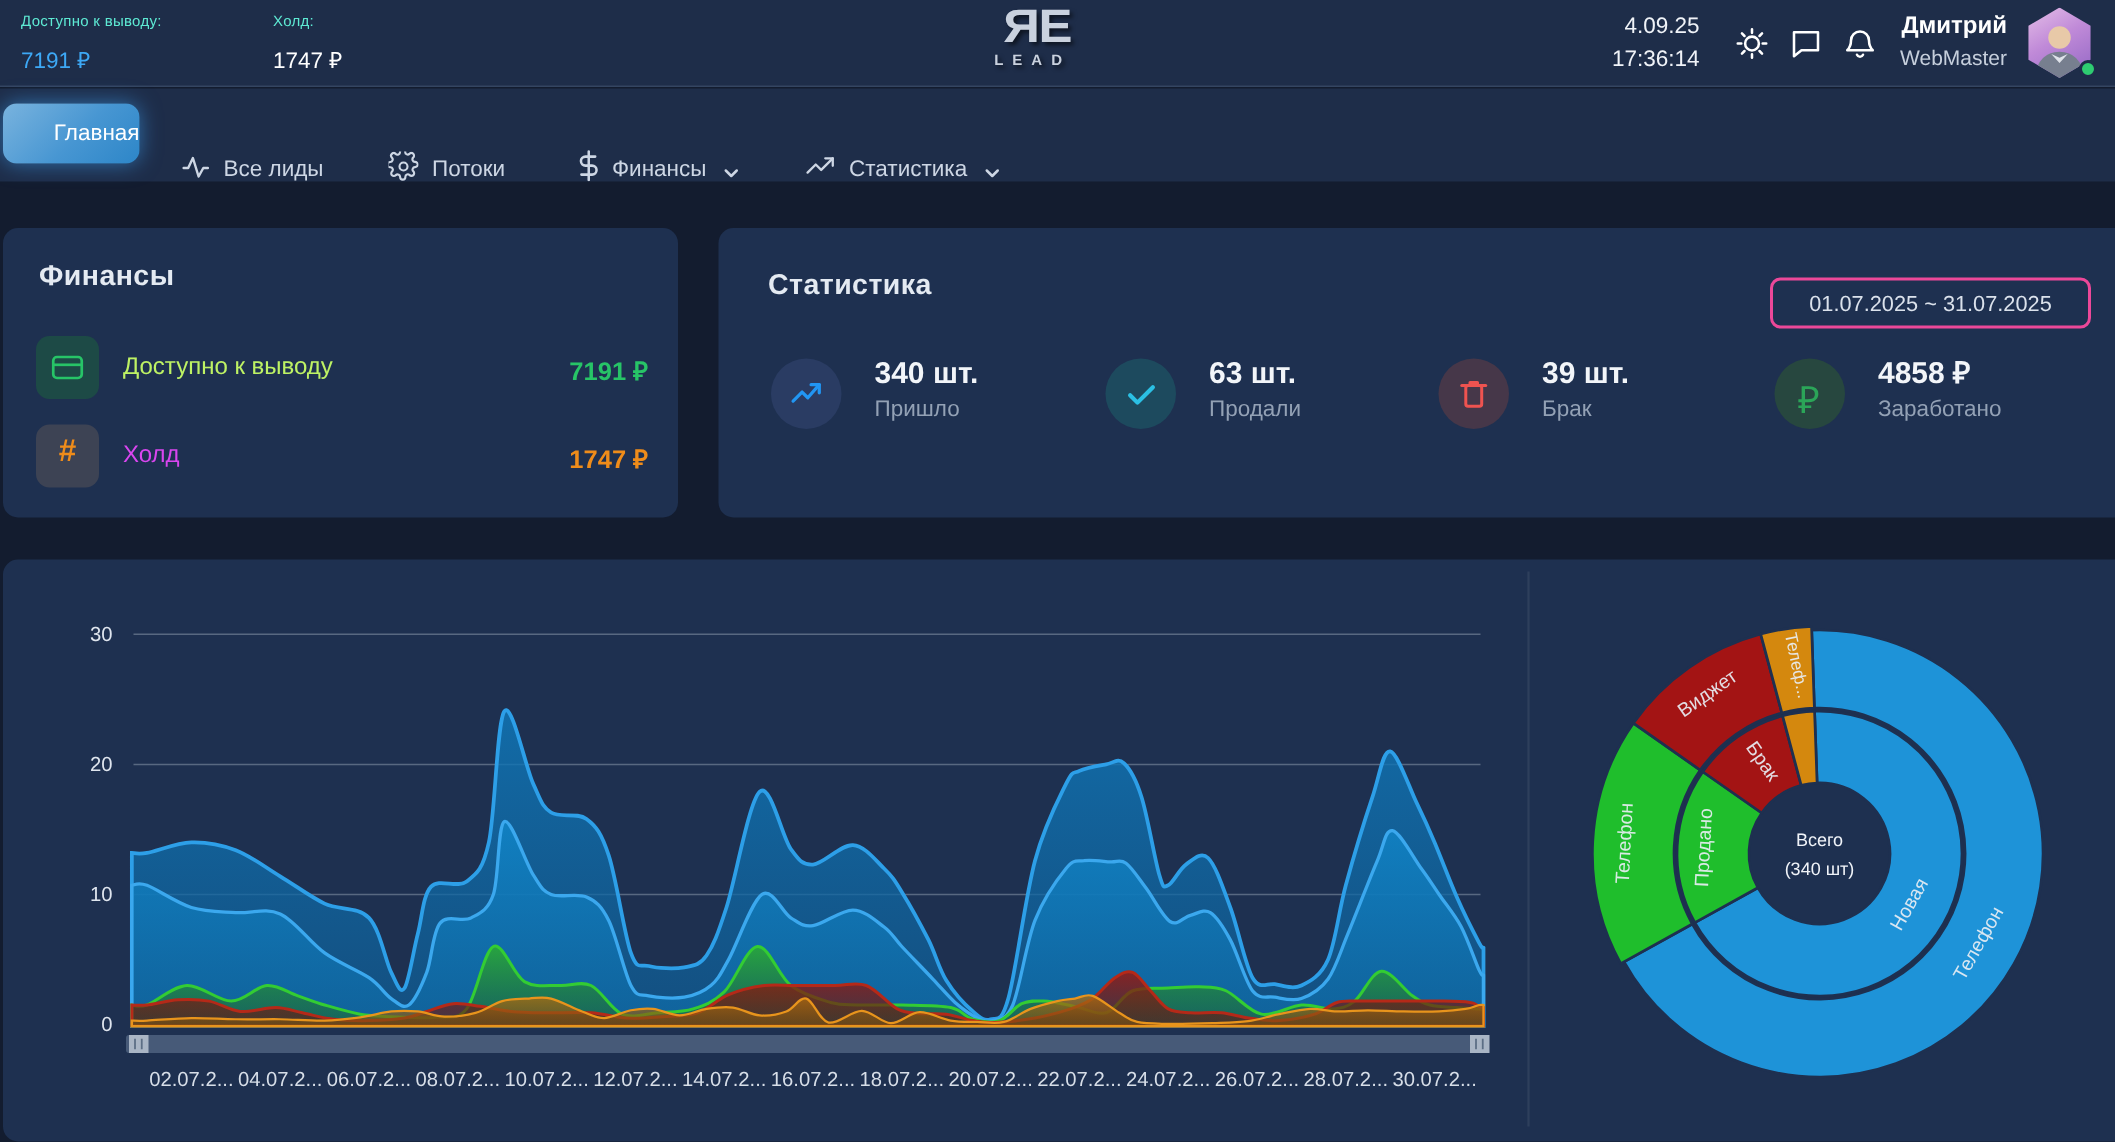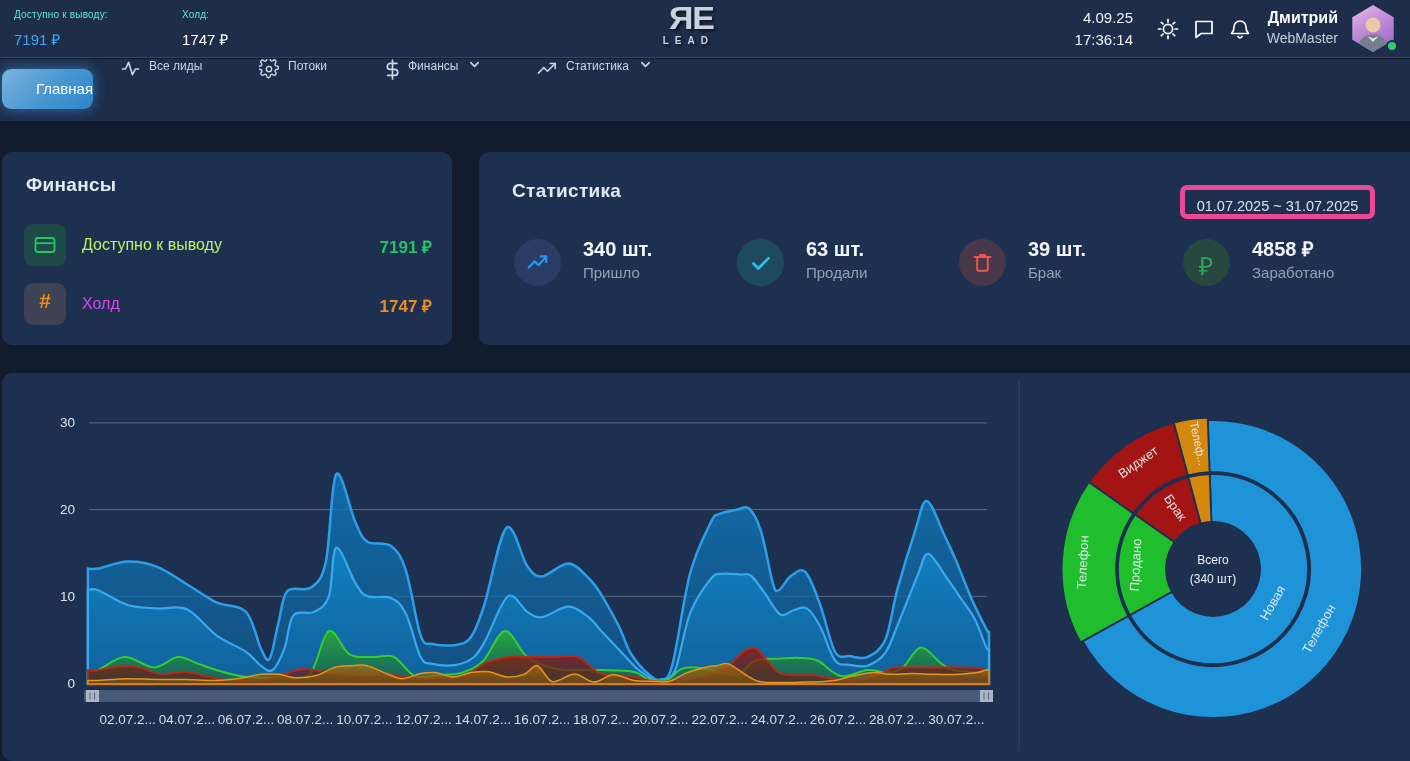--- a/index.html
+++ b/index.html
@@ -20,22 +20,22 @@
     clip-path:polygon(50% 0,95% 26%,95% 74%,50% 100%,5% 74%,5% 26%);
     background:linear-gradient(150deg,#e6c0e8 0%,#c08ad8 45%,#9166c4 100%); }
   .hex-dot { position:absolute; right:12px; top:40px; width:12px; height:12px; border-radius:50%;
     background:#2ecc71; border:2px solid #1e2d49;}
   .hicon { position:absolute; top:17px; width:24px; height:24px; }
   .nav { position:absolute; left:0; top:59px; width:1410px; height:62px; background:#1e2d49; }
   .btn-main { position:absolute; left:2px; top:10px; width:91px; height:40px; border-radius:9px;
     background:linear-gradient(135deg,#79b3de 0%,#4796d2 55%,#2d86c8 100%);
     box-shadow:0 0 14px rgba(64,170,255,.55);
     color:#fff; font-size:15px; text-align:right; line-height:40px; }
-  .nav-it { position:absolute; top:0; height:62px; display:flex; align-items:flex-start; gap:9px;
-    color:#cdd6e4; font-size:12px; }
+  .nav-it { position:absolute; top:0; height:62px; display:flex; align-items:flex-end; gap:9px;
+    color:#cdd6e4; font-size:15px; }
   .chev { width:11px; height:11px; margin-left:2px; }
   .card { position:absolute; background:#1e3050; border-radius:10px; }
   .ttl { position:absolute; left:24px; top:22px; font-size:19px; font-weight:600; color:#e4eaf2; letter-spacing:.3px;}
   .stat { position:absolute; top:87px; height:47px; }
   .sic { position:absolute; left:0; top:0; width:47px; height:47px; border-radius:50%;
     display:flex; align-items:center; justify-content:center; }
   .stx { position:absolute; left:69px; top:-3px; white-space:nowrap;}
   .sv { font-size:20px; font-weight:bold; color:#f2f5f9; line-height:26px; }
   .sl { font-size:15px; color:#93a1b5; line-height:22px; }
 </style></head>
@@ -122,21 +122,21 @@
   <div style="position:absolute;right:20px;top:83px;font-size:17px;font-weight:bold;color:#27c467;">7191 ₽</div>
   <div style="position:absolute;left:22px;top:131px;width:42px;height:42px;border-radius:9px;background:#3d4354;">
     <div style="position:absolute;left:0;top:6px;width:42px;text-align:center;font-size:21px;font-weight:bold;color:#ef8c1a;">#</div>
   </div>
   <div style="position:absolute;left:80px;top:143px;font-size:16px;color:#d946ef;">Холд</div>
   <div style="position:absolute;right:20px;top:142px;font-size:17px;font-weight:bold;color:#ef8c1a;">1747 ₽</div>
 </div>
 
 <div class="card" style="left:479px; top:152px; width:1000px; height:193px;">
   <div class="ttl" style="left:33px;top:28px;">Статистика</div>
-  <div style="position:absolute;left:701px;top:33px;width:195px;height:34px;border:5px solid #ec4899;border-radius:7px;
+  <div style="position:absolute;left:701px;top:33px;width:214px;height:34px;border:2px solid #ec4899;border-radius:7px;
        font-size:14.5px;color:#dbe2ec;text-align:center;line-height:32px;">01.07.2025 ~ 31.07.2025</div>
   <div class="stat" style="left:35px;">
     <div class="sic" style="background:#2a3c63;">
       <svg width="24" height="24" viewBox="0 0 22 22" fill="none" stroke="#2196f3" stroke-width="2" stroke-linecap="round" stroke-linejoin="round">
           <path d="M2.5 15l5.5-5.5 3.5 3.5 7-8"></path>
           <path d="M13.5 5h5v5"></path>
         </svg>
     </div>
     <div class="stx">
         <div class="sv">340 шт.</div>

